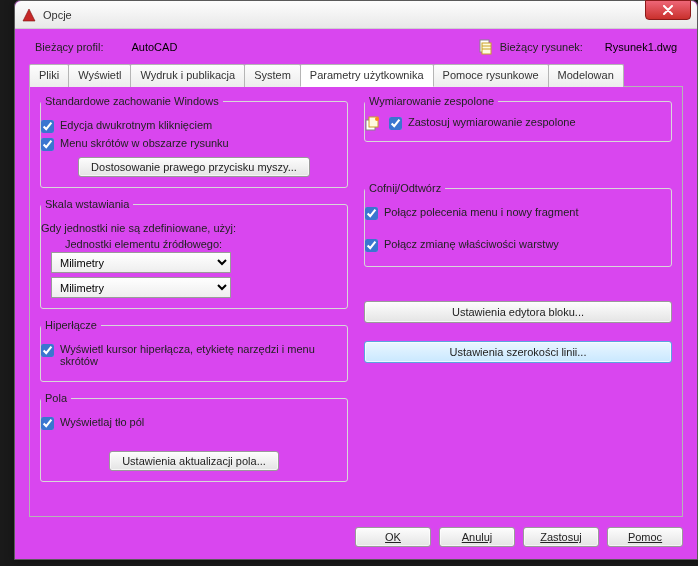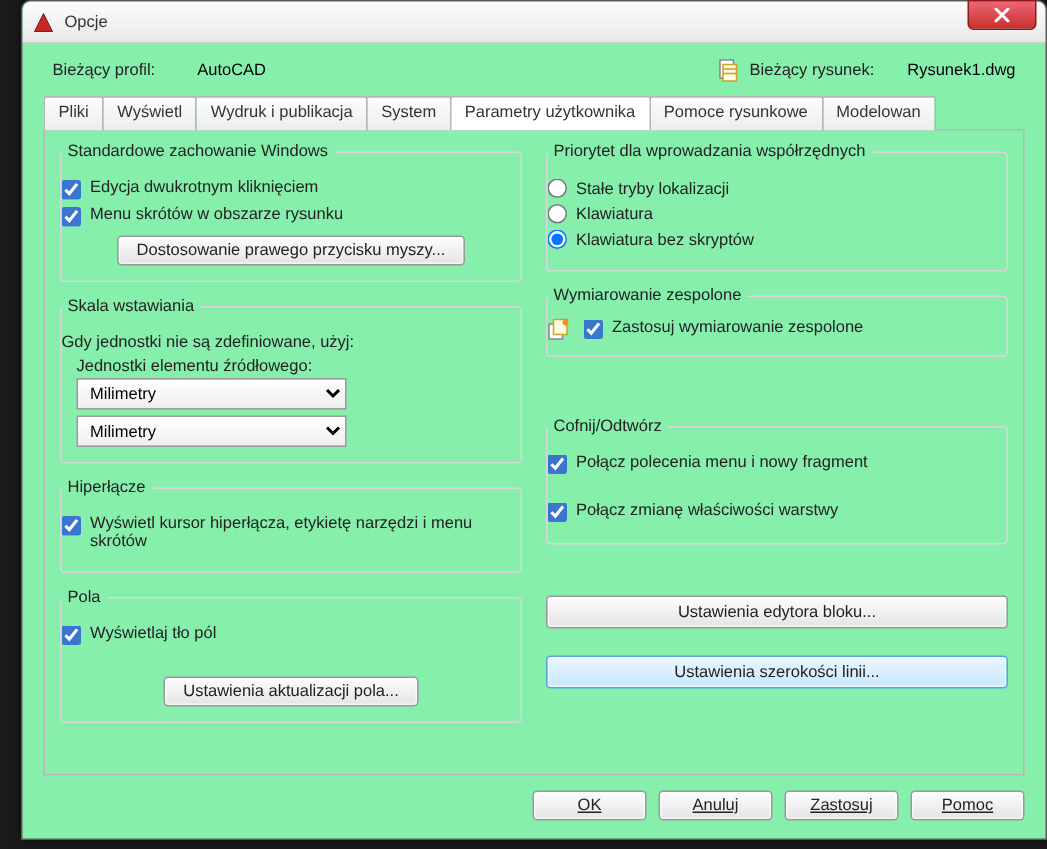--- a/index.html
+++ b/index.html
@@ -1,17 +1,17 @@
 <!DOCTYPE html>
 <html><head>
 <meta charset="utf-8">
 <style>
   * { box-sizing: border-box; font-family: "Segoe UI", Tahoma, sans-serif; font-size: 11px; }
   body { margin: 0; background: #1a1a1a; width: 698px; height: 566px; overflow: hidden; }
-  .window { position: absolute; left: 14px; top: 0; width: 684px; height: 560px; background: #86efac; border: 1px solid #5a5a5a; border-radius: 6px 6px 0 0; box-shadow: 0 0 8px rgba(0,0,0,.5); }
+  .window { position: absolute; left: 14px; top: 0; width: 684px; height: 560px; background: #d946ef; border: 1px solid #5a5a5a; border-radius: 6px 6px 0 0; box-shadow: 0 0 8px rgba(0,0,0,.5); }
   .titlebar { height: 28px; background: linear-gradient(#fdfdfd,#e8e8e8); border-bottom: 1px solid #cfcfcf; border-radius: 6px 6px 0 0; display: flex; align-items: center; padding: 0 6px; position: relative; }
   .app-icon { width:16px; height:16px; margin-right:6px; display:flex; align-items:center; justify-content:center; }
   .title-text { color:#333; }
   .close-btn { position:absolute; right:6px; top:-1px; width:46px; height:20px; background: linear-gradient(#e67,#c9302c); border:1px solid #8b1a1a; border-radius:0 0 4px 4px; color:#fff; display:flex; align-items:center; justify-content:center; font-size:12px; font-weight:bold; }
   .body { padding: 8px 14px 10px; }
   .headerline { display:flex; align-items:center; padding: 2px 6px 8px; }
   .headerline .lbl { color:#222; }
   .headerline .val { margin-left:28px; }
   .headerline .right { margin-left:auto; display:flex; align-items:center; gap:6px; }
   .doc-icon { width:16px; height:16px; }
@@ -98,21 +98,21 @@
             <span>Menu skrótów w obszarze rysunku</span>
           </label>
           <div style="text-align:center; margin-top:6px">
             <button class="btn">Dostosowanie prawego przycisku myszy...</button>
           </div>
         </fieldset>
 
         <fieldset>
           <legend>Skala wstawiania</legend>
           <div class="sublabel">Gdy jednostki nie są zdefiniowane, użyj:</div>
-          <div class="sublabel" style="margin-left:10px">Jednostki elementu źródłowego:</div>
+          <div class="sublabel" style="margin-left:24px">Jednostki elementu źródłowego:</div>
           <select style="margin-left:10px">
             <option>Milimetry</option>
           </select>
           <div class="spacer-sm"></div>
           <select style="margin-left:10px">
             <option>Milimetry</option>
           </select>
         </fieldset>
 
         <fieldset>
@@ -130,35 +130,20 @@
             <span>Wyświetlaj tło pól</span>
           </label>
           <div style="text-align:center; margin-top:21px">
             <button class="btn">Ustawienia aktualizacji pola...</button>
           </div>
         </fieldset>
       </div>
 
       <div class="col">
 
-        <fieldset>
-          <legend>Priorytet dla wprowadzania współrzędnych</legend>
-          <label class="rad">
-            <input type="radio" name="prio" style="">
-            <span>Stałe tryby lokalizacji</span>
-          </label>
-          <label class="rad">
-            <input type="radio" name="prio" style="">
-            <span>Klawiatura</span>
-          </label>
-          <label class="rad">
-            <input type="radio" name="prio" checked="" style="">
-            <span>Klawiatura bez skryptów</span>
-          </label>
-        </fieldset>
 
         <fieldset>
           <legend>Wymiarowanie zespolone</legend>
           <div class="inline">
             <span class="dim-icon">
               <svg viewBox="0 0 16 16" width="16" height="16">
                   <rect x="1" y="5" width="9" height="10" fill="#fff" stroke="#888"></rect>
                   <rect x="4" y="2" width="9" height="10" fill="#fffbe0" stroke="#c9a227"></rect>
                   <circle cx="12" cy="4" r="2" fill="#ff8c1a"></circle>
                 </svg>

